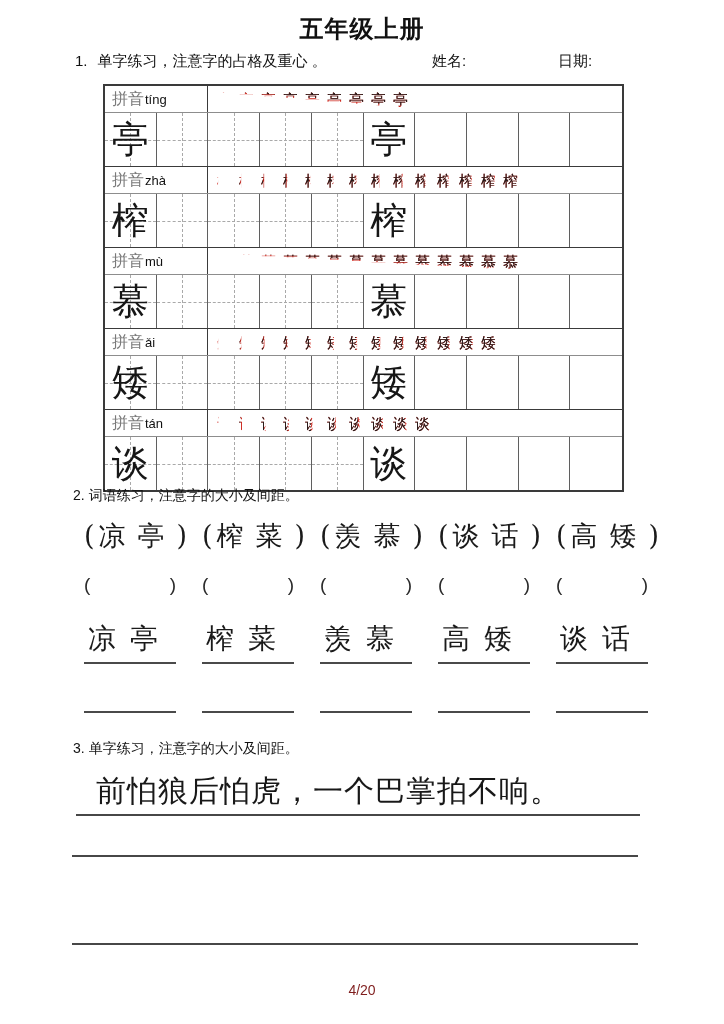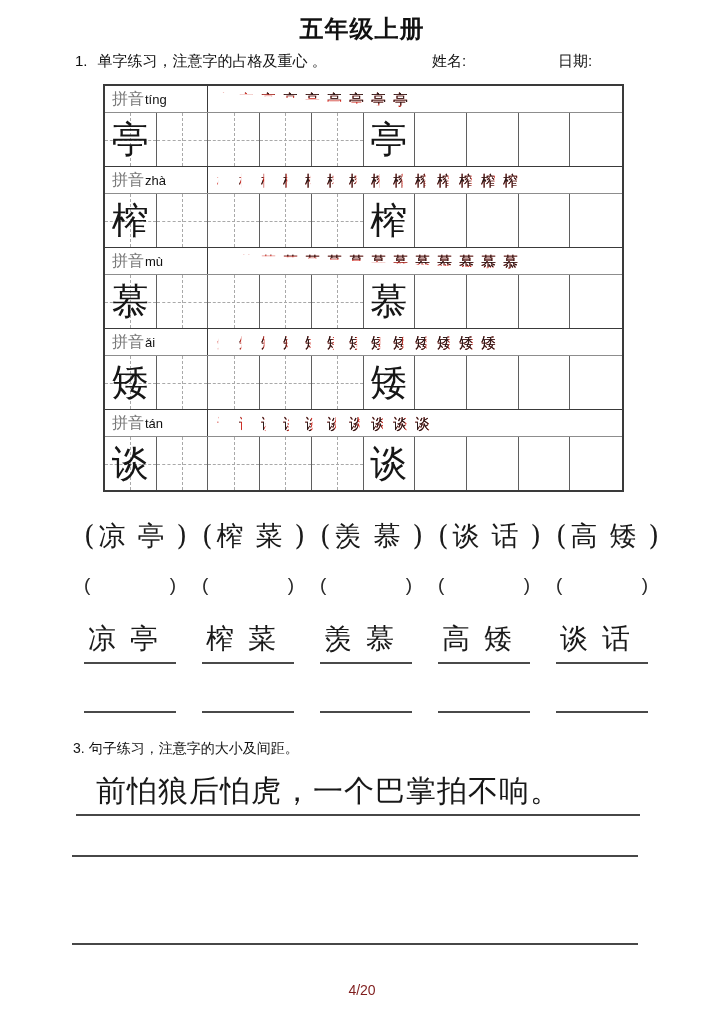--- a/index.html
+++ b/index.html
@@ -466,20 +466,23 @@
             <span class="model-char hand">谈</span>
           </div>
           <div class="cell"></div>
           <div class="cell"></div>
           <div class="cell"></div>
           <div class="cell"></div>
         </div>
       </div>
     </div>
 
+  <div class="sec-head" style="top:487px;">
+    <span class="h-num">2.</span><span>词语练习，注意字的大小及间距。</span>
+  </div>
 
   <div class="word-row paren-words hand" id="parenWords">
       <div class="word-col"><span>(</span><span class="wchars">凉亭</span><span>)</span></div>
       <div class="word-col"><span>(</span><span class="wchars">榨菜</span><span>)</span></div>
       <div class="word-col"><span>(</span><span class="wchars">羡慕</span><span>)</span></div>
       <div class="word-col"><span>(</span><span class="wchars">谈话</span><span>)</span></div>
       <div class="word-col"><span>(</span><span class="wchars">高矮</span><span>)</span></div>
     </div>
   <div class="word-row empty-parens" id="emptyParens">
       <div class="word-col">
@@ -512,21 +515,21 @@
     </div>
   <div class="word-row blank-word-lines" id="blankWordLines">
       <div class="word-col"></div>
       <div class="word-col"></div>
       <div class="word-col"></div>
       <div class="word-col"></div>
       <div class="word-col"></div>
     </div>
 
   <div class="sec-head" style="top:740px;">
-    <span class="h-num">3.</span><span>句子练习，注意字的大小及间距。</span>
+    <span class="h-num">3.</span><span>单字练习，注意字的大小及间距。</span>
   </div>
 
   <div class="sentence-line hand" style="top:769px;">前怕狼后怕虎，一个巴掌拍不响。</div>
   <div class="blank-line" style="top:855px;"></div>
   <div class="blank-line" style="top:943px;"></div>
 
   <div class="page-number">4/20</div>
 </div>
 
 </body></html>

